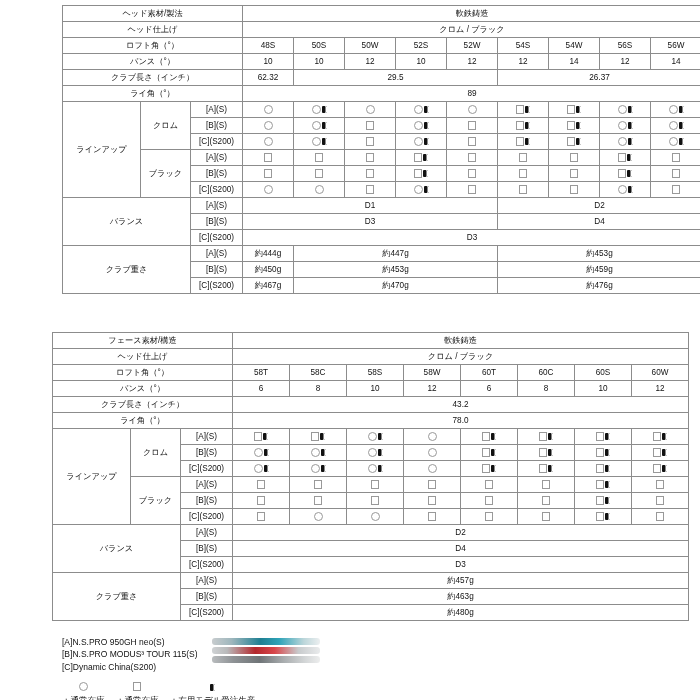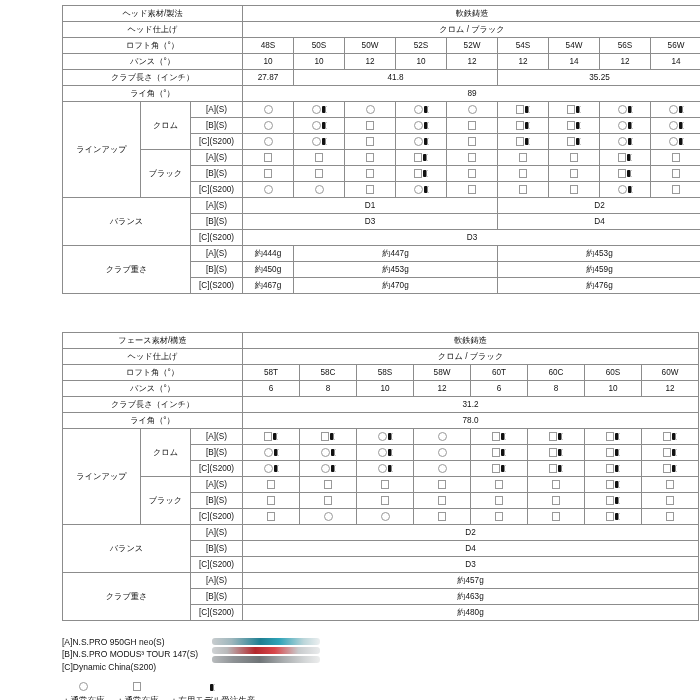--- a/index.html
+++ b/index.html
@@ -25,21 +25,21 @@
     vertical-align:middle;
     padding:0;
     height:15px;
     color:#111;
     white-space:nowrap;
     overflow:hidden;
   }
   td.lbl{ text-align:center; }
   td.rowlbl{ font-size:8px;margin-left:48px; }
   .tbl1{position:absolute;left:62px;top:5px;width:636px;}
-  .tbl2{position:absolute;left:62px;top:332px;width:636px;}
+  .tbl2{position:absolute;left:52px;top:332px;width:636px;}
 
   
   .marks{display:flex;align-items:center;justify-content:center;gap:1px;height:100%;}
   .sym{display:inline-block;}
   .circle{
     width:7px;height:7px;border:1px solid #999;border-radius:50%;
   }
   .square{
     width:6.5px;height:6.5px;border:1px solid #999;
   }
@@ -111,23 +111,23 @@
         <td>12</td>
         <td>10</td>
         <td>12</td>
         <td>12</td>
         <td>14</td>
         <td>12</td>
         <td>14</td>
       </tr>
       <tr>
         <td class="lbl" colspan="3">クラブ長さ（インチ）</td>
-        <td>27.87</td>
-        <td colspan="4">41.8</td>
-        <td colspan="4">35.25</td>
+        <td>62.32</td>
+        <td colspan="4">29.5</td>
+        <td colspan="4">26.37</td>
       </tr>
       <tr>
         <td class="lbl" colspan="3">ライ角（°）</td>
         <td colspan="9">89</td>
       </tr>
 
       <tr>
         <td class="lbl" rowspan="6">ラインアップ</td>
         <td class="lbl" rowspan="3">クロム</td>
         <td class="rowlbl">[A](S)</td>
@@ -521,21 +521,21 @@
         <td>8</td>
         <td>10</td>
         <td>12</td>
         <td>6</td>
         <td>8</td>
         <td>10</td>
         <td>12</td>
       </tr>
       <tr>
         <td class="lbl" colspan="3">クラブ長さ（インチ）</td>
-        <td colspan="8">31.2</td>
+        <td colspan="8">43.2</td>
       </tr>
       <tr>
         <td class="lbl" colspan="3">ライ角（°）</td>
         <td colspan="8">78.0</td>
       </tr>
 
       <tr>
         <td class="lbl" rowspan="6">ラインアップ</td>
         <td class="lbl" rowspan="3">クロム</td>
         <td class="rowlbl">[A](S)</td>
@@ -848,21 +848,21 @@
         <td class="rowlbl">[C](S200)</td>
         <td colspan="8">約480g</td>
       </tr>
     </tbody>
   </table>
 
   <div class="footer">
     <div class="foot-row">
       <div class="legend-lines">
         <div>[A]N.S.PRO 950GH neo(S)</div>
-        <div>[B]N.S.PRO MODUS³ TOUR 147(S)</div>
+        <div>[B]N.S.PRO MODUS³ TOUR 115(S)</div>
         <div>[C]Dynamic China(S200)</div>
       </div>
       <div class="shafts-col">
         <div class="shaft s1"></div>
         <div class="shaft s2"></div>
         <div class="shaft s3"></div>
       </div>
     </div>
     <div class="legend2">
       <span class="lgitem">

